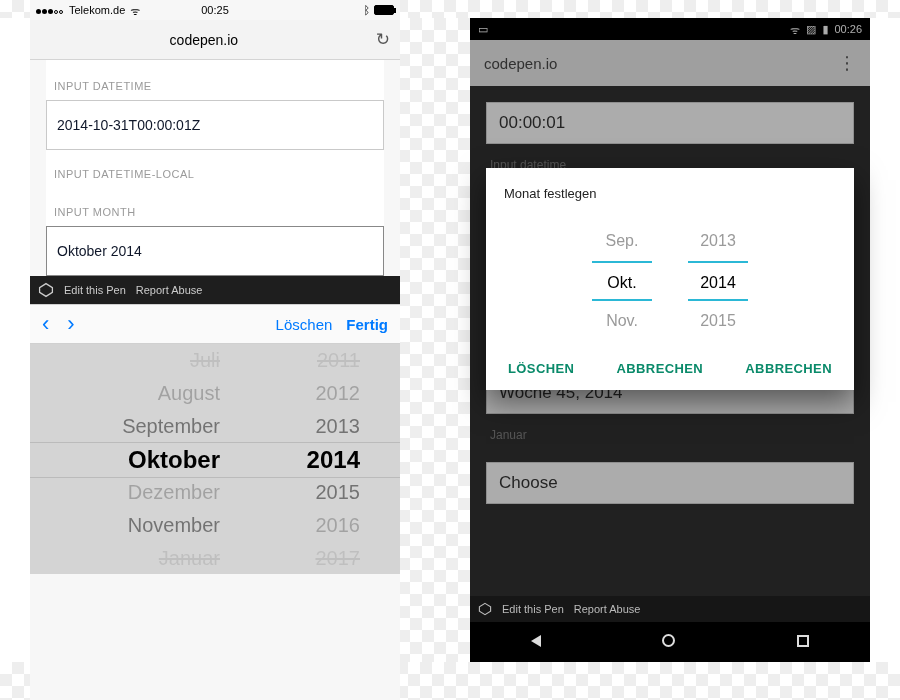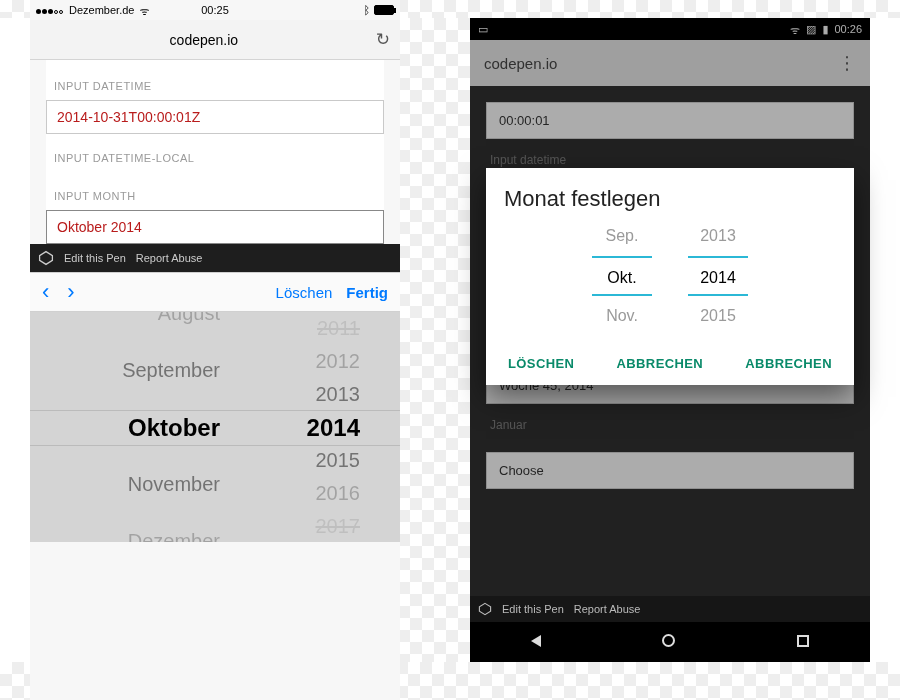--- a/index.html
+++ b/index.html
@@ -22,55 +22,55 @@
   .ios { position: absolute; left: 30px; top: 0; width: 370px; height: 700px; background: #f7f7f7; font-size: 13px; color: #333; }
   .ios-status { height: 20px; display: flex; align-items: center; justify-content: space-between; padding: 0 6px; font-size: 11px; color: #000; }
   .ios-status .dots span { display: inline-block; width: 5px; height: 5px; border-radius: 50%; background: #000; margin-right: 1px; }
   .ios-status .dots span.off { background: transparent; border: 1px solid #000; width:4px;height:4px;}
   .ios-status .right { display: flex; align-items: center; gap: 4px; }
   .ios-addr { height: 40px; background: #f3f3f3; border-bottom: 1px solid #d4d4d4; display: flex; align-items: center; padding: 0 10px; gap: 8px; }
   .ios-addr .url { flex: 1; text-align: center; font-size: 14px; color: #000; }
   .ios-form { background: #fff; margin: 0 16px; padding: 2px 0 0 0; }
   .ios-form .group { padding: 10px 0 0 0; }
   .ios-form .lbl { font-size: 11px; letter-spacing: .5px; color: #9a9a9a; text-transform: uppercase; padding: 8px 8px 8px 8px; }
-  .ios-form .field { border: 1px solid #c9c9c9; background: #fff; padding: 8px 10px; font-size: 14px; color: #b91c1c; }
+  .ios-form .field { border: 1px solid #c9c9c9; background: #fff; padding: 16px 10px; font-size: 14px; color: #0f172a; }
   .ios-form .group.sel .field { border-color:#888;}
   .codepen-bar { height: 28px; background: #1e1e1e; color: #ccc; display: flex; align-items: center; gap: 10px; padding: 0 8px; font-size: 11px; }
   .codepen-bar .logo { width: 16px; height: 16px; }
   .ios-picker-top { height: 40px; background: #fafafa; border-top: 1px solid #d0d0d0; border-bottom: 1px solid #d0d0d0; display: flex; align-items: center; padding: 0 12px; }
   .ios-picker-top .nav { color: #007aff; font-size: 22px; margin-right: 18px; font-weight: 300; }
   .ios-picker-top .sp { flex: 1; }
   .ios-picker-top .act { color: #007aff; font-size: 15px; margin-left: 14px; }
   .ios-picker-top .act.bold { font-weight: 600; }
   .ios-wheel { position: relative; height: 230px; background: #d4d4d4; overflow: hidden; }
   .ios-wheel .col { position: absolute; top: 0; bottom: 0; display: flex; flex-direction: column; align-items: center; justify-content: center; }
-  .ios-wheel .col.m { left: 30px; width: 170px; align-items: flex-end; padding-right: 10px; gap: 24px; }
+  .ios-wheel .col.m { left: 30px; width: 170px; align-items: flex-end; padding-right: 10px; }
   .ios-wheel .col.y { right: 40px; width: 120px; align-items: flex-end; padding-left: 10px; }
   .ios-wheel .row { height: 33px; line-height: 33px; font-size: 20px; color: #333; font-weight: 300; }
   .ios-wheel .row.sel { font-size: 24px; color: #000; font-weight: 700; }
   .ios-wheel .row.fade1 { opacity: .60; }
   .ios-wheel .row.fade2 { opacity: .30; }
   .ios-wheel .row.fade3 { opacity: .12; text-decoration: line-through; }
   .ios-wheel .hl { position: absolute; left: 0; right: 0; top: 98px; height: 36px; border-top: 1px solid #bbb; border-bottom: 1px solid #bbb; }
 
   
   .and { position: absolute; left: 470px; top: 18px; width: 400px; height: 644px; background: #2f2f2f; font-family: Roboto, "Helvetica Neue", Arial, sans-serif; }
   .and .dim { position: absolute; inset: 0; background: rgba(0,0,0,.28); }
   .and-status { height: 22px; background: #000; color: #eee; display: flex; align-items: center; justify-content: space-between; padding: 0 8px; font-size: 11px; }
   .and-status .r { display:flex; align-items:center; gap:6px;}
   .and-addr { height: 46px; background: #ddd; display: flex; align-items: center; padding: 0 14px; color: #444; font-size: 15px; }
   .and-addr .kebab { margin-left: auto; font-size: 18px; color: #555; }
   .and-body { position: relative; padding: 16px 16px; }
-  .and-card { background: #efefef; border: 1px solid #c6c6c6; padding: 10px 12px; font-size: 13px; color: #333; margin-bottom: 14px; }
+  .and-card { background: #efefef; border: 1px solid #c6c6c6; padding: 10px 12px; font-size: 17px; color: #333; margin-bottom: 14px; }
   .and-lbl { font-size: 12px; color: #777; margin: 4px 4px 20px 4px; }
   .and-bar { position: absolute; left: 0; right: 0; bottom: 40px; height: 26px; background: rgba(20,20,20,.85); color: #bbb; display: flex; align-items: center; gap: 10px; padding: 0 8px; font-size: 11px; }
   .and-nav { position: absolute; left: 0; right: 0; bottom: 0; height: 40px; background: #000; display: flex; align-items: center; justify-content: space-around; }
   .and-nav span { color: #ddd; font-size: 16px; }
   .and-dialog { position: absolute; left: 16px; right: 16px; top: 150px; background: #fff; box-shadow: 0 12px 28px rgba(0,0,0,.5); padding: 18px 18px 10px 18px; z-index: 5; }
-  .and-dialog h3 { font-size: 22px; font-weight: 500; color: #222; }
+  .and-dialog h3 { font-size: 13px; font-weight: 500; color: #222; margin-bottom: 16px; }
   .and-wheel { display: flex; justify-content: center; gap: 36px; padding: 4px 0 10px 0; }
   .and-wheel .c { display: flex; flex-direction: column; align-items: center; }
   .and-wheel .r { height: 40px; line-height: 40px; font-size: 16px; color: #9a9a9a; min-width: 60px; text-align: center; }
   .and-wheel .r.sel { color: #000; border-top: 2px solid #2bb8d6; border-bottom: 2px solid #2bb8d6; }
   .and-actions { display: flex; justify-content: space-between; padding: 10px 4px 4px 4px; }
   .and-actions .btn { color: #0a8a6a; font-size: 13px; font-weight: 700; letter-spacing: .4px; }
   .and-body .spacer { height: 180px; }
   .tri { display:inline-block; width:0;height:0;border-top:6px solid transparent;border-bottom:6px solid transparent;border-right:10px solid #ddd;}
   .circ { display:inline-block;width:13px;height:13px;border:2px solid #ddd;border-radius:50%;}
   .squ { display:inline-block;width:12px;height:12px;border:2px solid #ddd;}
@@ -81,21 +81,21 @@
 <body>
 
 <div class="checker top"></div>
 <div class="checker bottom"></div>
 <div class="checker mid"></div>
 
 <div class="ios">
   <div class="ios-status">
     <div style="display:flex;align-items:center;gap:5px">
       <span class="dots"><span></span><span></span><span></span><span class="off"></span><span class="off"></span></span>
-      <span>Dezember.de</span>
+      <span>Telekom.de</span>
       <span>ᯤ</span>
     </div>
     <div style="position:absolute;left:0;right:0;text-align:center">00:25</div>
     <div class="right">
       <span>ᛒ</span>
       <span class="battery"></span>
     </div>
   </div>
 
   <div class="ios-addr">
@@ -133,22 +133,22 @@
     <span class="act bold">Fertig</span>
   </div>
 
   <div class="ios-wheel">
     <div class="hl"></div>
     <div class="col m">
       <div class="row fade3">Juli</div>
       <div class="row fade2">August</div>
       <div class="row fade1">September</div>
       <div class="row sel">Oktober</div>
+      <div class="row fade2">Dezember</div>
       <div class="row fade1">November</div>
-      <div class="row fade2">Dezember</div>
       <div class="row fade3">Januar</div>
     </div>
     <div class="col y">
       <div class="row fade3">2011</div>
       <div class="row fade2">2012</div>
       <div class="row fade1">2013</div>
       <div class="row sel">2014</div>
       <div class="row fade1">2015</div>
       <div class="row fade2">2016</div>
       <div class="row fade3">2017</div>

